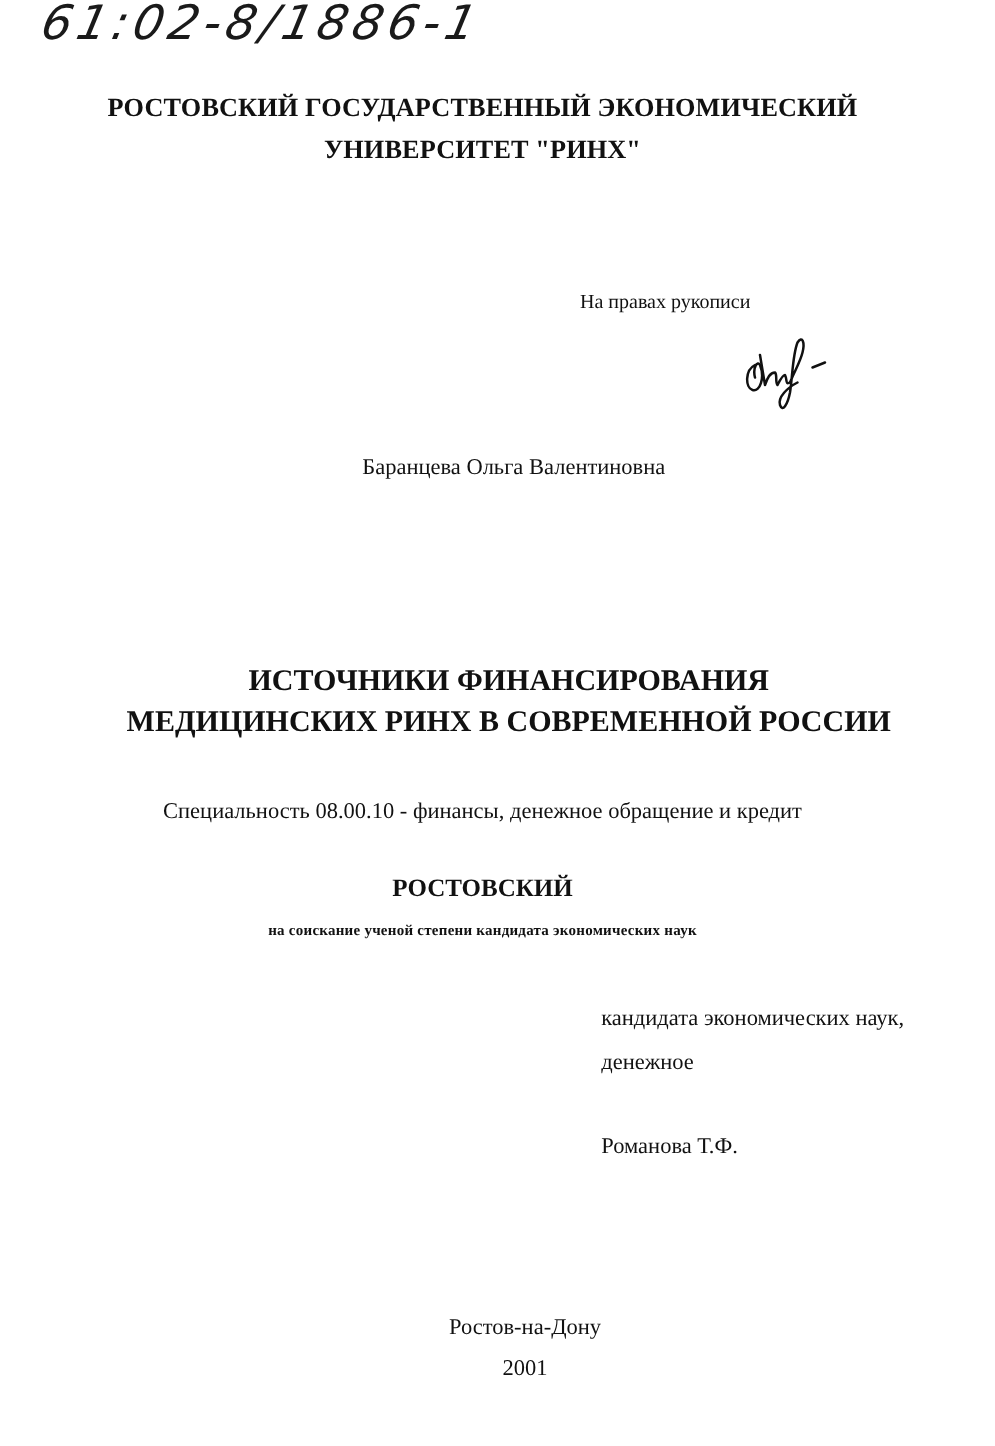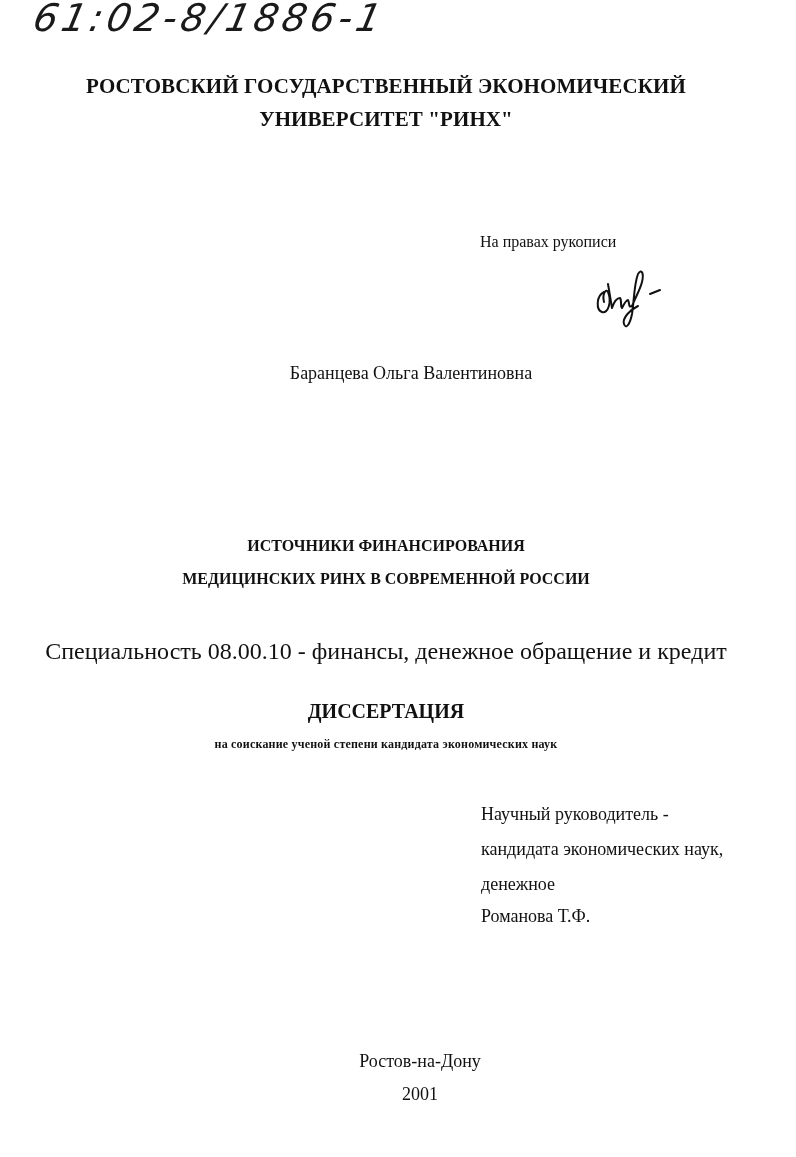--- a/index.html
+++ b/index.html
@@ -29,41 +29,42 @@
       white-space: nowrap;
     }
     .univ {
       font-weight: bold;
       font-size: 21px;
       line-height: 33px;
       top: 70px;
       letter-spacing: 0.1px;
     }
     .manuscript {
-      left: 480px; top: 233px;
+      left: 464px; top: 233px;
       font-size: 16px;
     }
     .signature {
       left: 590px; top: 262px;
       width: 90px; height: 70px;
     }
     .author {
       top: 363px;
       left: 0; width: 822px; text-align: center;
       font-size: 18px;
     }
     .title {
       font-weight: bold;
-      font-size: 16px;
+      font-size: 24px;
       line-height: 33px;
       top: 529px;
+      padding-left: 21px;
     }
     .specialty {
       top: 638px;
-      font-size: 24px;
+      font-size: 18px;
     }
     .diss {
       top: 700px;
       font-weight: bold;
       font-size: 20px;
     }
     .degree {
       top: 737px;
       font-weight: bold;
       font-size: 12px;
@@ -109,25 +110,24 @@
 
 <div class="abs author">Баранцева Ольга Валентиновна</div>
 
 <div class="abs center title">
   <div>ИСТОЧНИКИ ФИНАНСИРОВАНИЯ</div>
   <div>МЕДИЦИНСКИХ РИНХ В СОВРЕМЕННОЙ РОССИИ</div>
 </div>
 
 <div class="abs center specialty">Специальность 08.00.10 - финансы, денежное обращение и кредит</div>
 
-<div class="abs center diss">ДИССЕРТАЦИЯ</div>
+<div class="abs center diss">РОСТОВСКИЙ</div>
 
 <div class="abs center degree">на соискание ученой степени кандидата экономических наук</div>
 
 <div class="abs supervisor">
-  <div>Научный руководитель -</div>
   <div>кандидата экономических наук,</div>
   <div>денежное</div>
-  <div style="line-height:28px;">Романова Т.Ф.</div>
+  <div style="line-height:28px;margin-top:35px;">Романова Т.Ф.</div>
 </div>
 
 <div class="abs city">Ростов-на-Дону</div>
 <div class="abs year">2001</div>
 
 </body></html>

